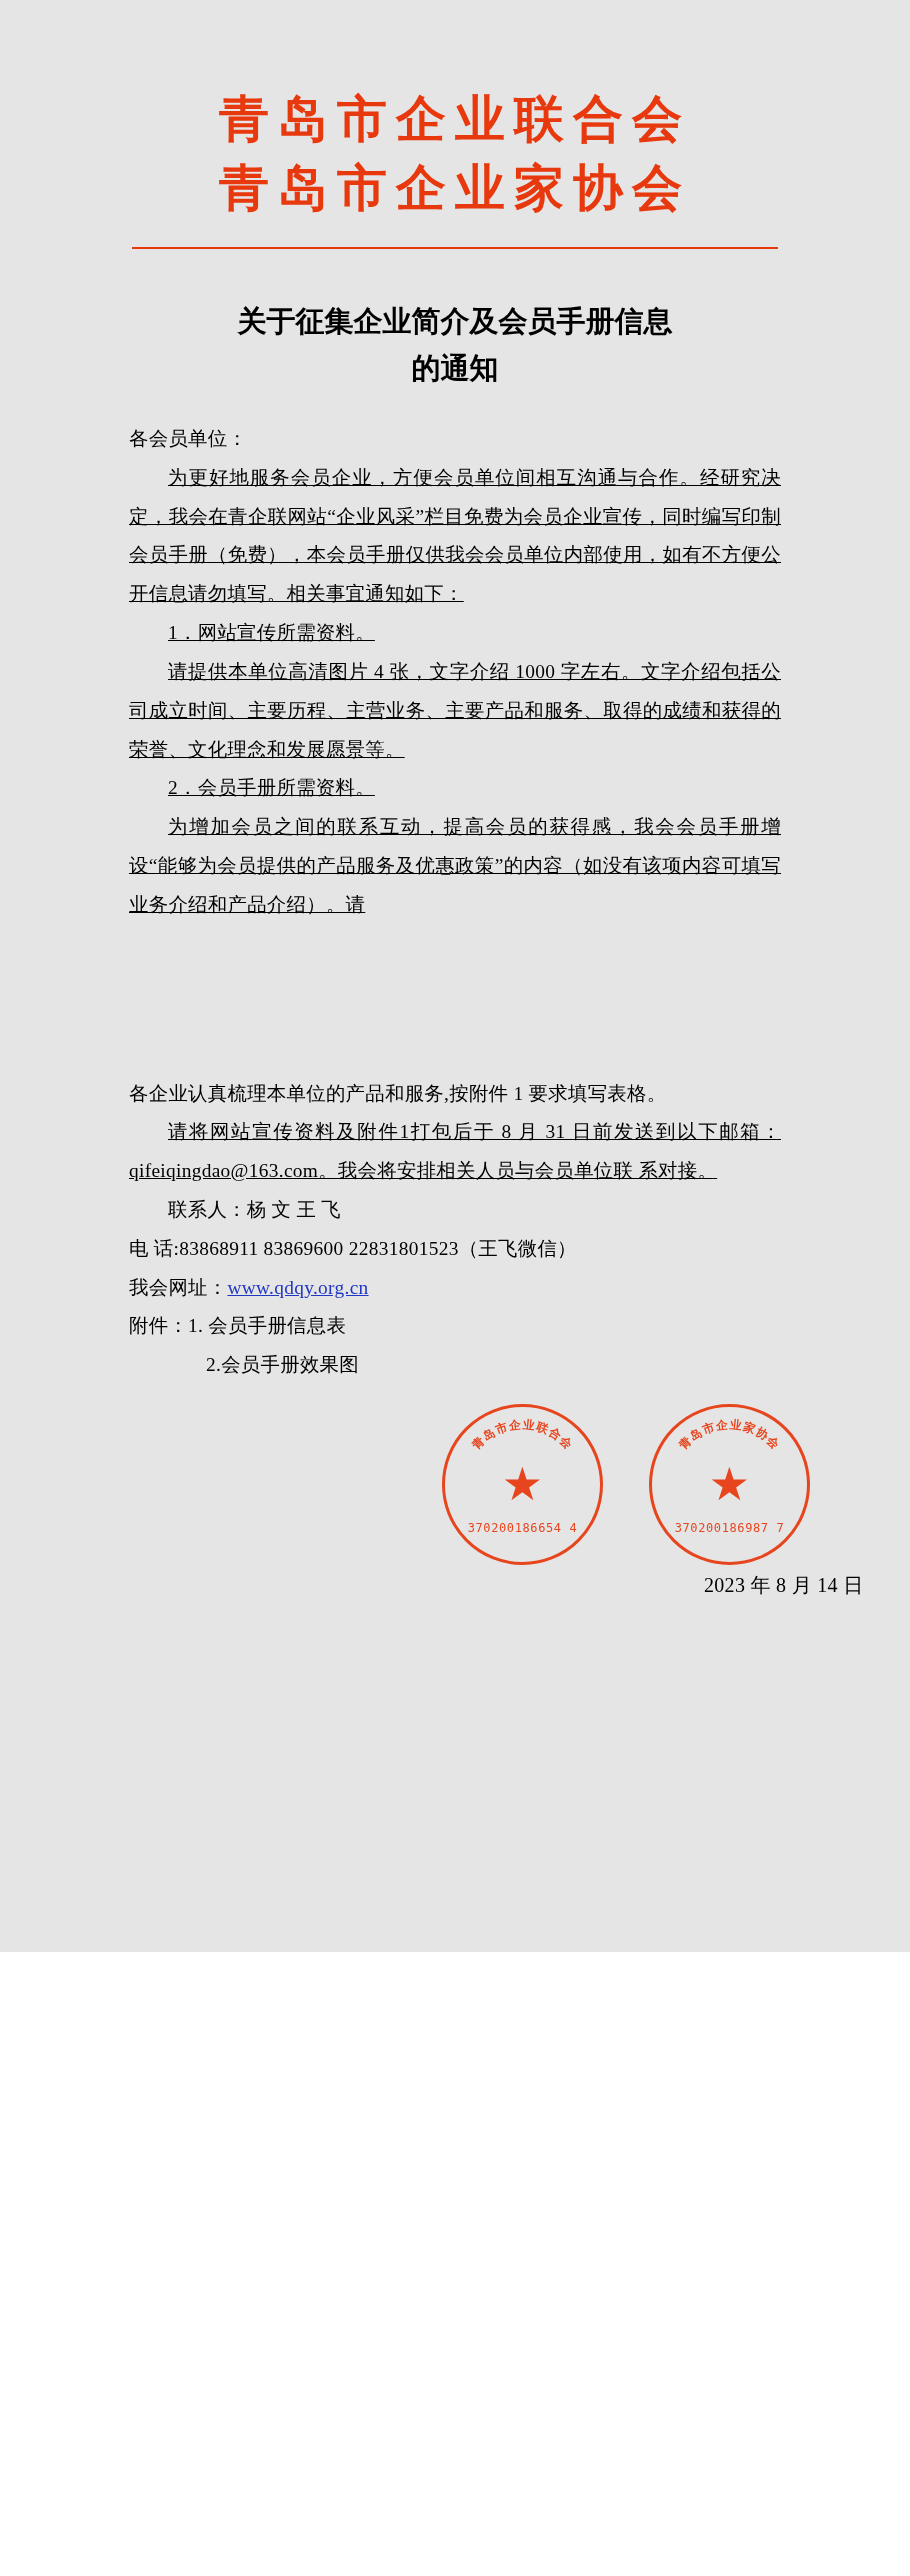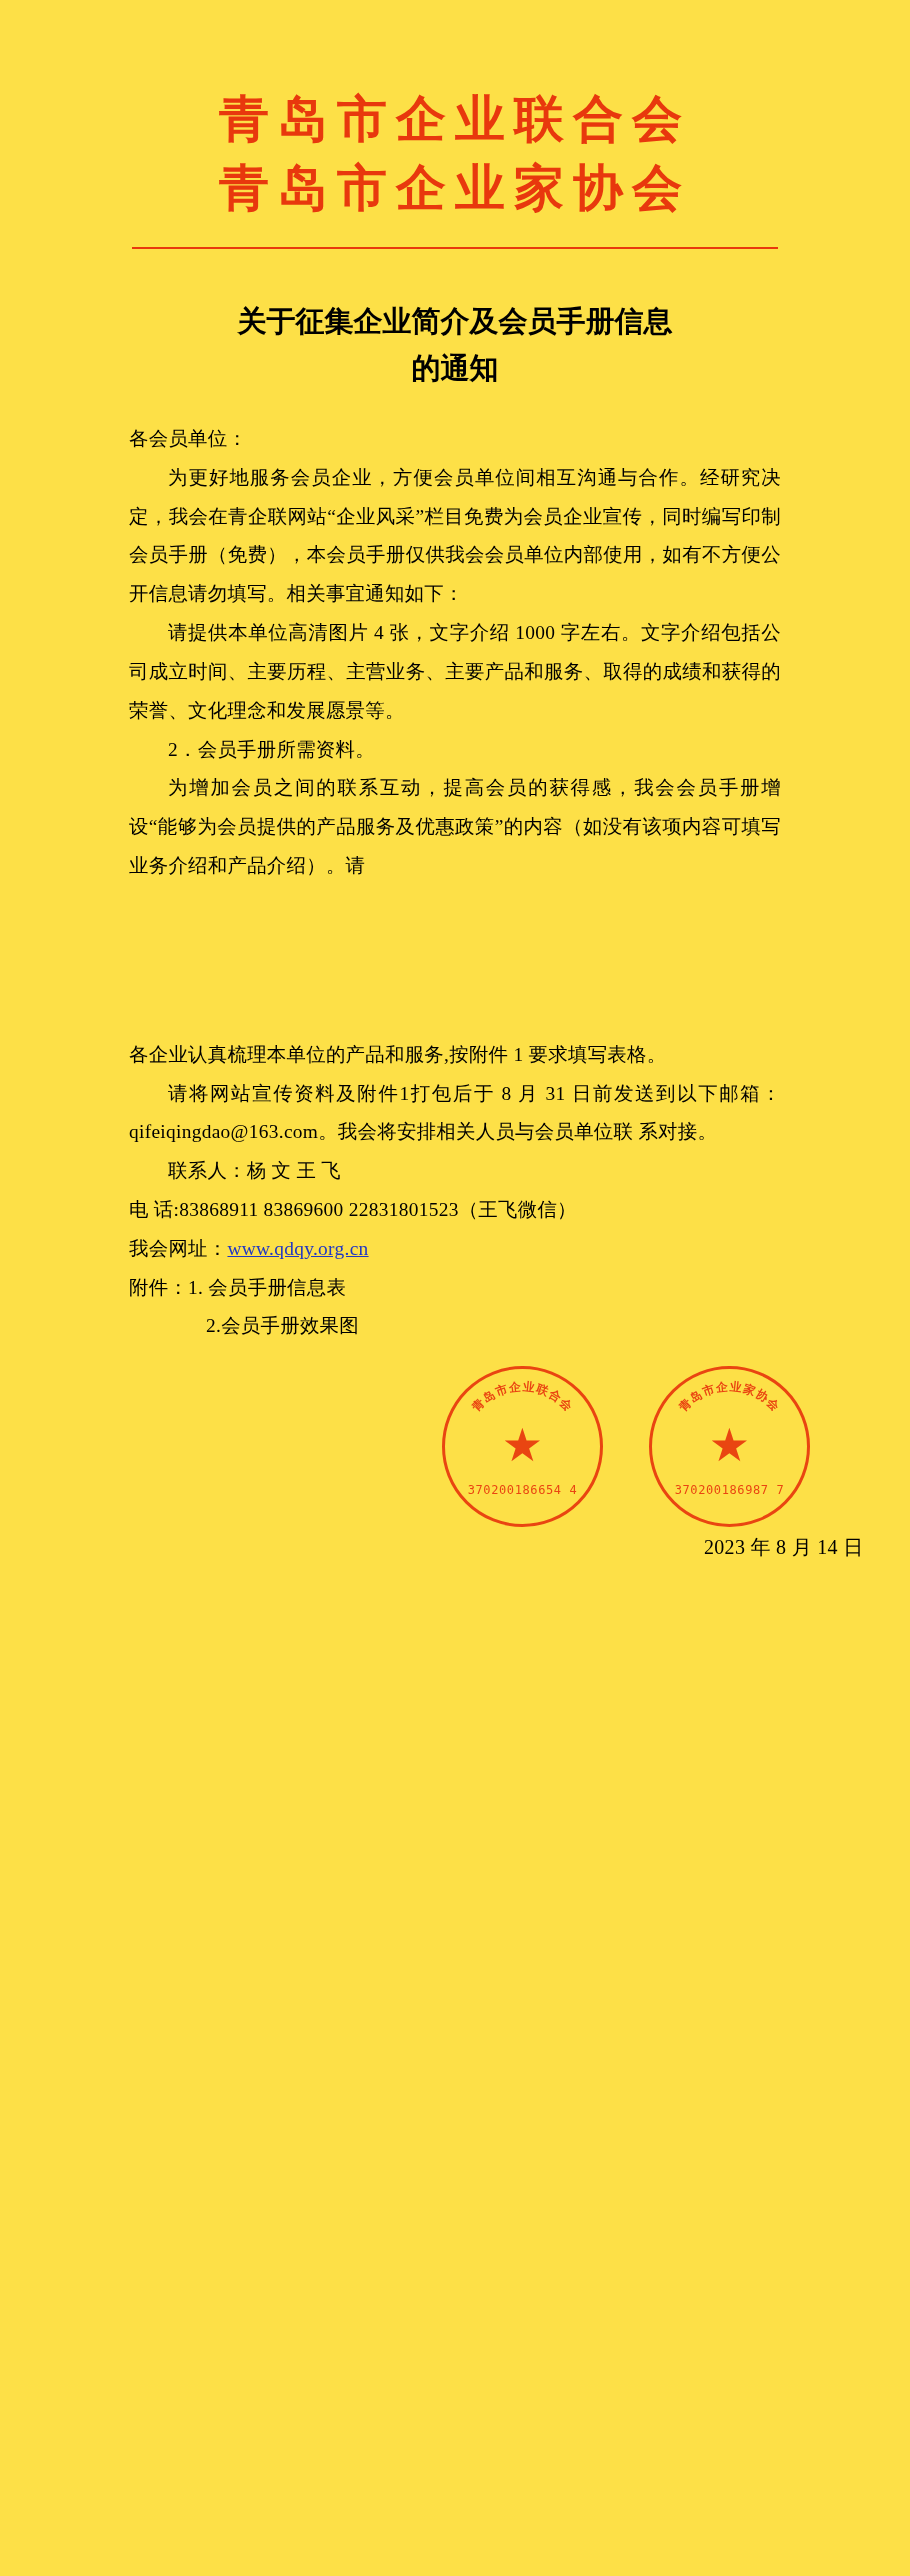--- a/index.html
+++ b/index.html
@@ -10,23 +10,23 @@
   body {
     width: 910px;
     height: 2576px;
     font-family: "Liberation Serif", "DejaVu Serif", serif;
     color: #000000;
     position: relative;
     overflow: hidden;
   }
   .page {
     width: 910px;
-    height: 2576px;
+    height: 1952px;
     position: relative;
-    background: #fde047;
+    background: #e5e5e5;
   }
   .doc {
     position: absolute;
     left: 0;
     top: 0;
     width: 910px;
   }
 
   
   .letterhead {
@@ -70,20 +70,21 @@
     text-justify: inter-ideograph;
     letter-spacing: 0.3px;
   }
   .p {
     margin: 0;
     text-align: justify;
     text-justify: inter-ideograph;
   }
   .indent {
     text-indent: 39px;
+    text-decoration: underline;
   }
   .spacer-gap {
     height: 150px;
   }
 
   
   .contact-line {
     margin: 0;
     white-space: nowrap;
   }
@@ -172,20 +173,21 @@
     </div>
 
     <div class="title-block">
       <div>关于征集企业简介及会员手册信息</div>
       <div>的通知</div>
     </div>
 
     <div class="body-block">
       <p class="p">各会员单位：</p>
       <p class="p indent">为更好地服务会员企业，方便会员单位间相互沟通与合作。经研究决定，我会在青企联网站“企业风采”栏目免费为会员企业宣传，同时编写印制会员手册（免费），本会员手册仅供我会会员单位内部使用，如有不方便公开信息请勿填写。相关事宜通知如下：</p>
+      <p class="p indent">1．网站宣传所需资料。</p>
       <p class="p indent">请提供本单位高清图片 4 张，文字介绍 1000 字左右。文字介绍包括公司成立时间、主要历程、主营业务、主要产品和服务、取得的成绩和获得的荣誉、文化理念和发展愿景等。</p>
       <p class="p indent">2．会员手册所需资料。</p>
       <p class="p indent">为增加会员之间的联系互动，提高会员的获得感，我会会员手册增设“能够为会员提供的产品服务及优惠政策”的内容（如没有该项内容可填写业务介绍和产品介绍）。请</p>
 
       <div class="spacer-gap"></div>
 
       <p class="p">各企业认真梳理本单位的产品和服务,按附件 1 要求填写表格。</p>
       <p class="p indent">请将网站宣传资料及附件1打包后于 8 月 31 日前发送到以下邮箱： qifeiqingdao@163.com。我会将安排相关人员与会员单位联 系对接。</p>
 
       <p class="contact-line contact-indent">联系人：杨  文  王  飞</p>

